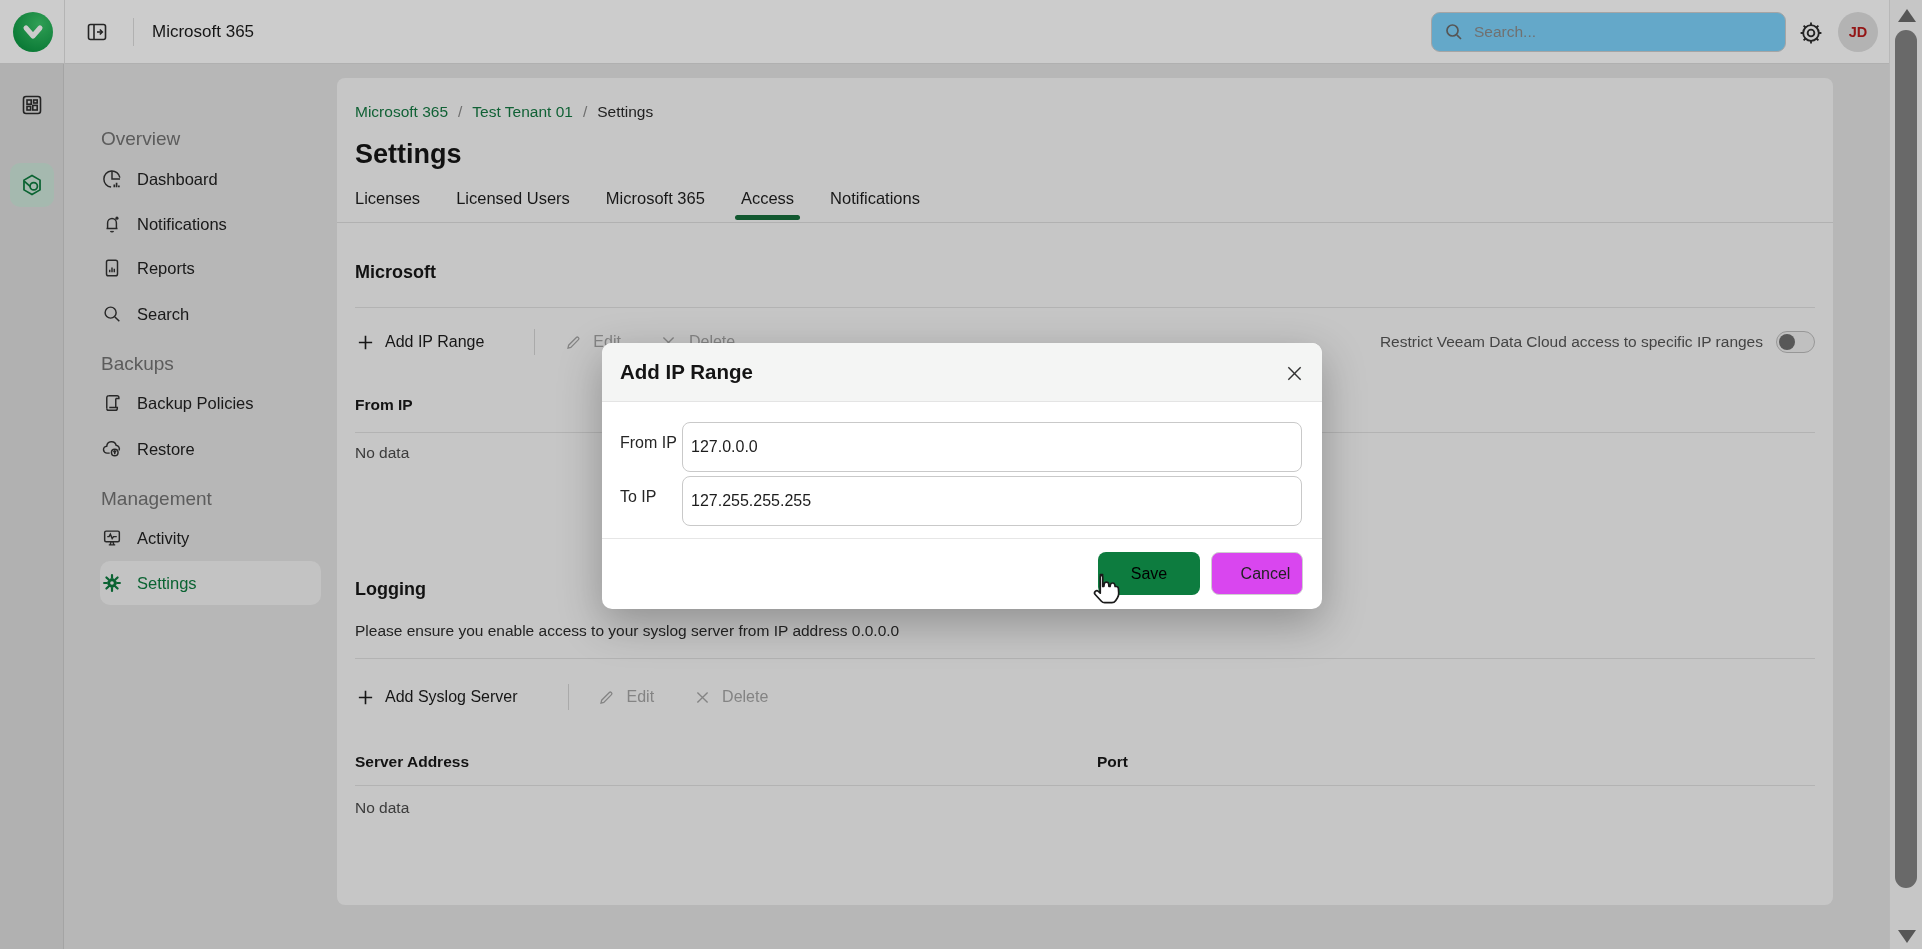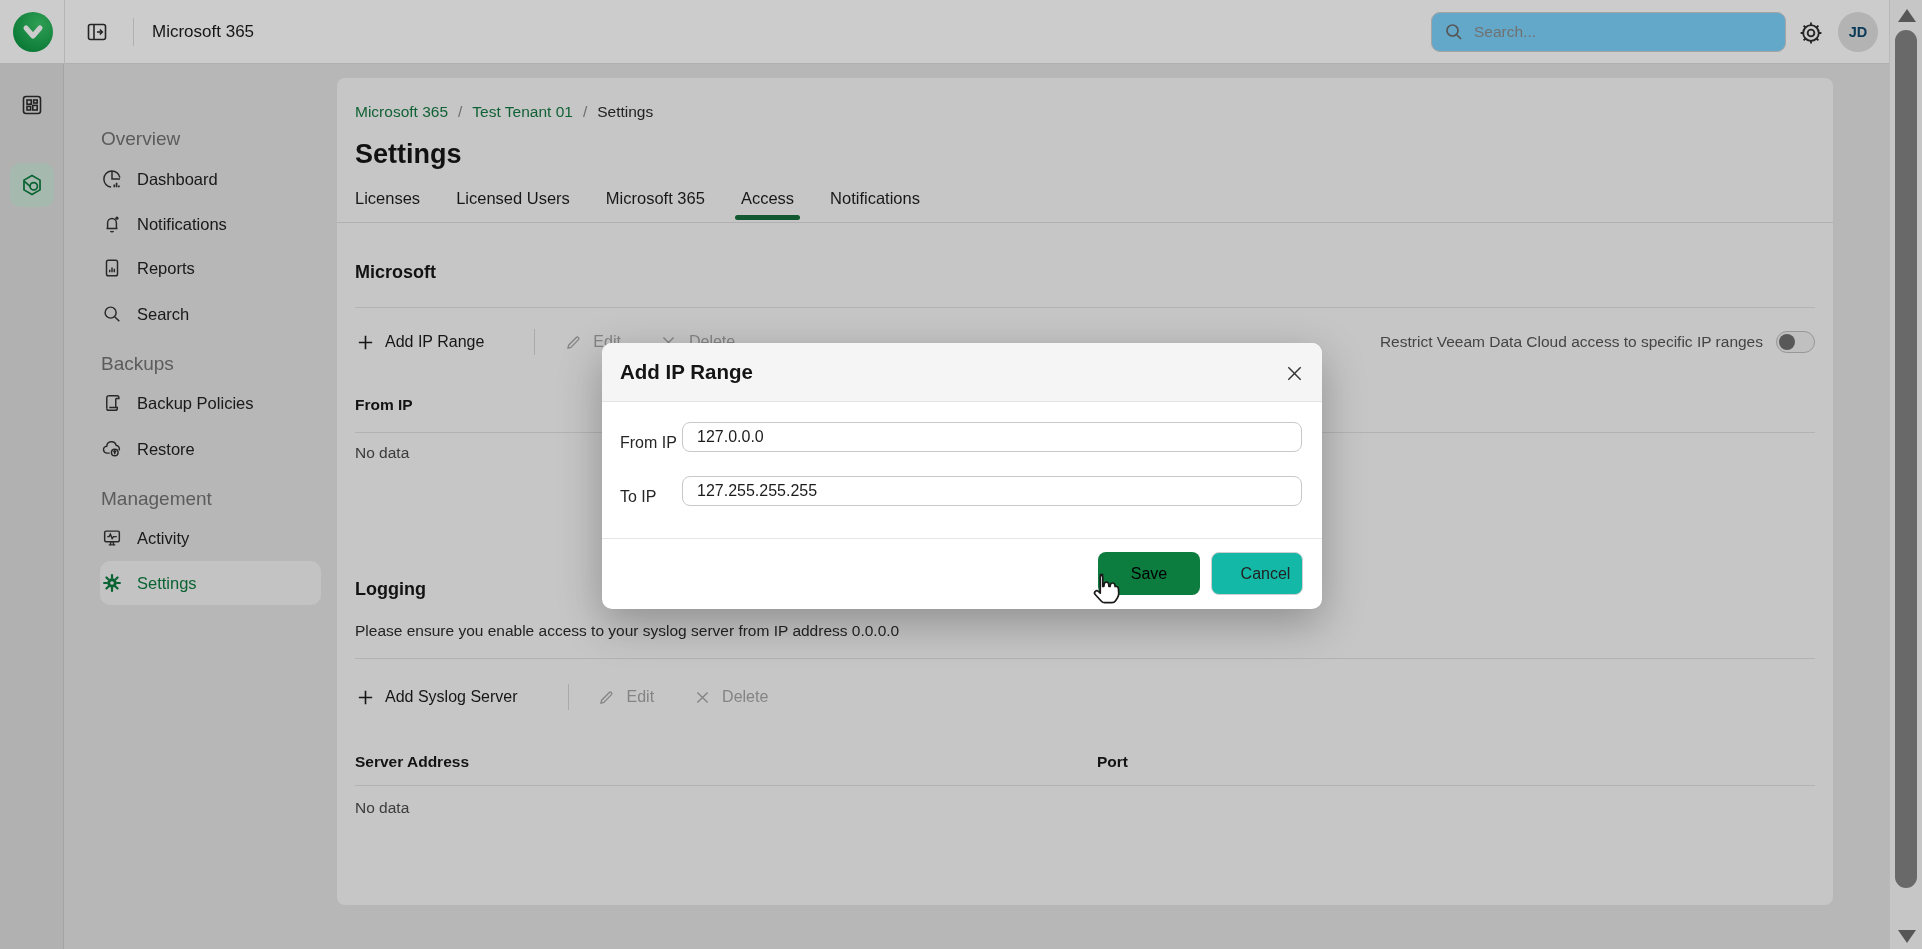--- a/index.html
+++ b/index.html
@@ -22,21 +22,21 @@
   .app-title { position:absolute; left:152px; top:22px; font-size:17px; font-weight:500; color:#1b1b1b; }
   .search-box { position:absolute; left:1431px; top:12px; width:355px; height:40px;
     border:1px solid #cfcfcf; border-radius:9px; background:#7dd3fc; display:flex; align-items:center; padding:0 12px; }
   .search-box input { border:none; outline:none; flex:1; font-size:15.5px; color:#333;
     font-family:"Liberation Sans",sans-serif; margin-left:10px; background:transparent; }
   .search-box input::placeholder { color:#8d8d8d; }
   .gear-btn { position:absolute; left:1797px; top:19px; width:28px; height:28px; color:#2d2d2d;
     display:flex; align-items:center; justify-content:center; }
   .avatar { position:absolute; left:1838px; top:12px; width:40px; height:40px; border-radius:50%;
     background:#e0e0e0; display:flex; align-items:center; justify-content:center;
-    font-size:14.5px; font-weight:bold; color:#0c4a6e; }
+    font-size:14.5px; font-weight:bold; color:#b91c1c; }
   
   .rail { position:absolute; left:0; top:64px; width:64px; height:885px; background:#dedede;
     border-right:1px solid #cdcdcd; z-index:1; }
   .rail-grid { position:absolute; left:20px; top:29px; width:24px; height:24px; color:#2e2e2e; }
   .rail-active { position:absolute; left:10px; top:99px; width:44px; height:44px; border-radius:10px;
     background:#cfe8db; display:flex; align-items:center; justify-content:center; color:#0d7c3f; }
   
   .sidebar { position:absolute; left:65px; top:64px; width:272px; height:885px; background:#e5e5e5; z-index:1; }
   .side-label { position:absolute; left:36px; font-size:19px; color:#737373; }
   .side-item { position:absolute; left:35px; width:221px; height:44px; border-radius:10px;
@@ -81,28 +81,28 @@
   .modal { position:absolute; left:602px; top:343px; width:720px; height:266px; background:#fff;
     border-radius:10px; box-shadow:0 14px 44px rgba(0,0,0,0.28); z-index:20; }
   .modal-head { position:absolute; left:0; top:0; right:0; height:59px; background:#f4f5f4;
     border-bottom:1px solid #e4e4e4; border-radius:10px 10px 0 0; display:flex; align-items:center; padding:0 18px; }
   .modal-title { font-size:20.5px; font-weight:bold; color:#141414; }
   .modal-close { position:absolute; right:18px; top:20px; width:20px; height:20px; color:#333;
     display:flex; align-items:center; justify-content:center; cursor:pointer; }
   .field { position:absolute; left:0; right:0; height:42px; }
   .field .flabel { position:absolute; left:18px; top:0; height:42px; display:flex; align-items:center;
     font-size:16px; color:#262626; }
-  .field input { position:absolute; left:80px; top:0; width:620px; height:30px; border:1px solid #c9c9c9;
-    border-radius:8px; padding:0 14px; font-size:16px; color:#1c1c1c; background:#fff;
+  .field input { position:absolute; left:80px; top:0; width:620px; height:50px; border:1px solid #c9c9c9;
+    border-radius:8px; padding:0 8px; font-size:16px; color:#1c1c1c; background:#fff;
     font-family:"Liberation Sans",sans-serif; outline:none; }
   .modal-hr { position:absolute; left:0; right:0; top:195px; height:1px; background:#e6e6e6; }
   .btn { position:absolute; top:209px; height:43px; border-radius:8px; font-size:16px; font-weight:500;
     display:flex; align-items:center; justify-content:center; cursor:pointer; }
   .btn-save { left:496px; width:102px; background:#0d7c3f; color:#000000; }
-  .btn-cancel { left:609px; width:92px; background:#14b8a6; border:1px solid #cfcfcf; color:#222;padding-left:17px; }
+  .btn-cancel { left:609px; width:92px; background:#d946ef; border:1px solid #cfcfcf; color:#222;padding-left:17px; }
   
   .cursor { position:absolute; left:1088px; top:570px; z-index:30; pointer-events:none; }
   
   .scrollbar { position:absolute; right:0; top:0; width:33px; height:949px; background:#c6c6c6;
     border-left:1px solid #b8b8b8; z-index:15; }
   .sb-up { position:absolute; left:8px; top:9px; width:0; height:0;
     border-left:9px solid transparent; border-right:9px solid transparent; border-bottom:13px solid #565656; }
   .sb-down { position:absolute; left:8px; bottom:6px; width:0; height:0;
     border-left:9px solid transparent; border-right:9px solid transparent; border-top:13px solid #565656; }
   .sb-thumb { position:absolute; left:5px; top:30px; width:22px; height:858px; border-radius:11px; background:#696969; }

